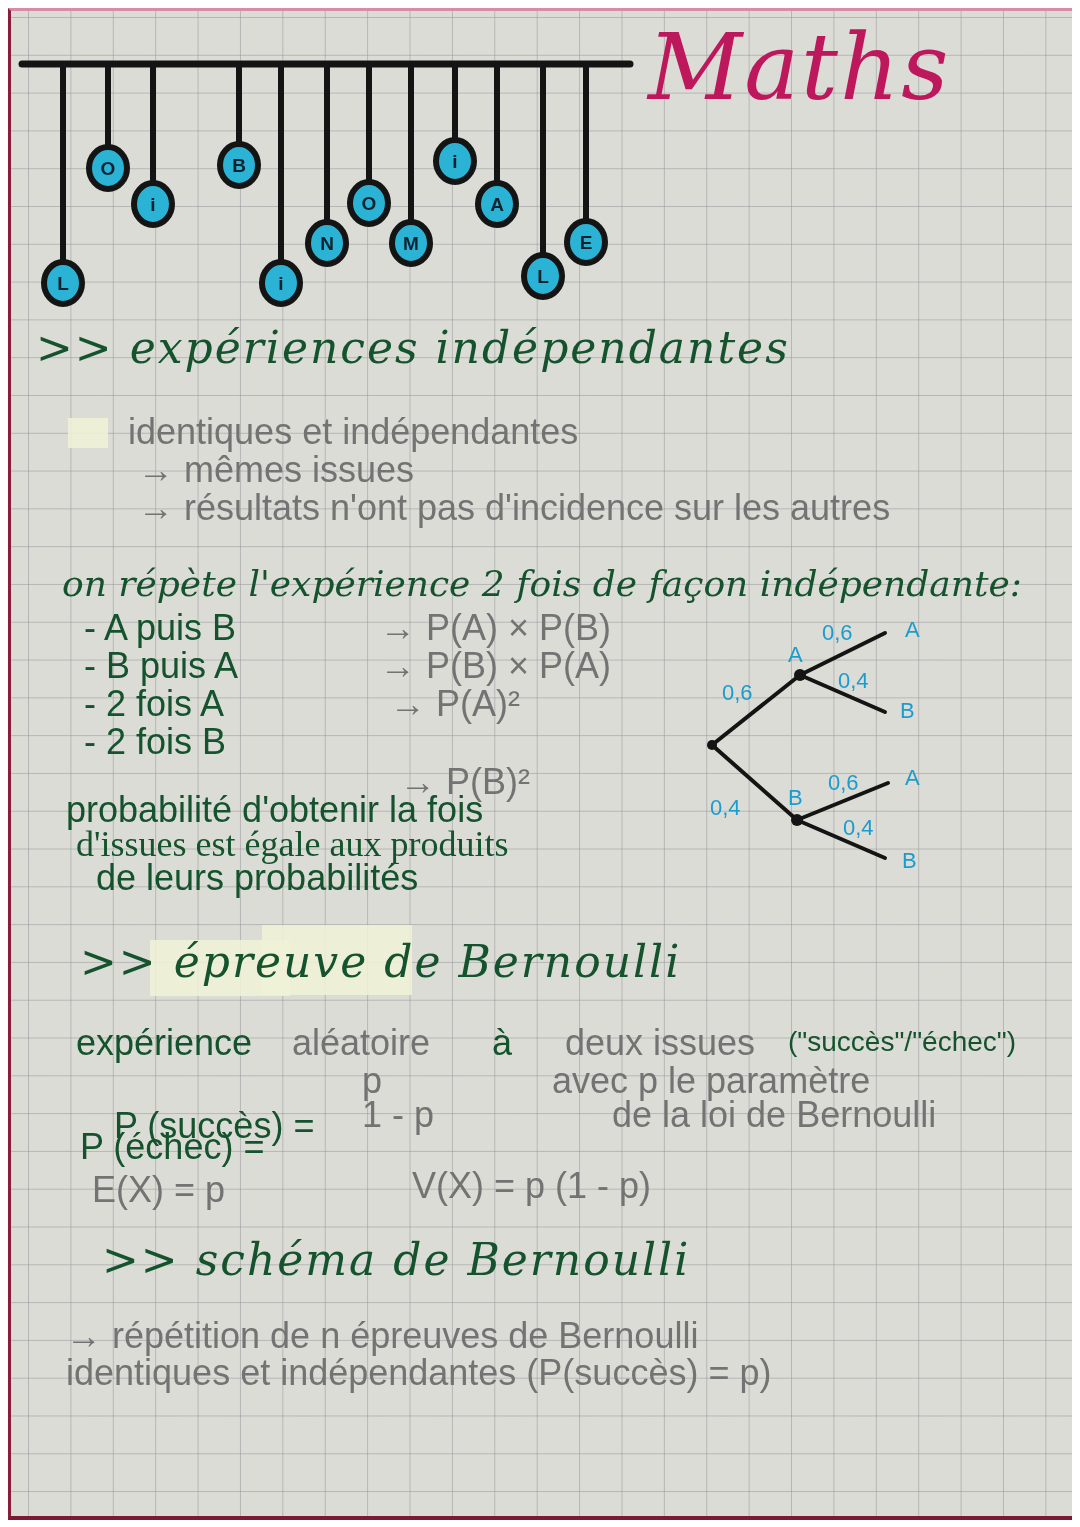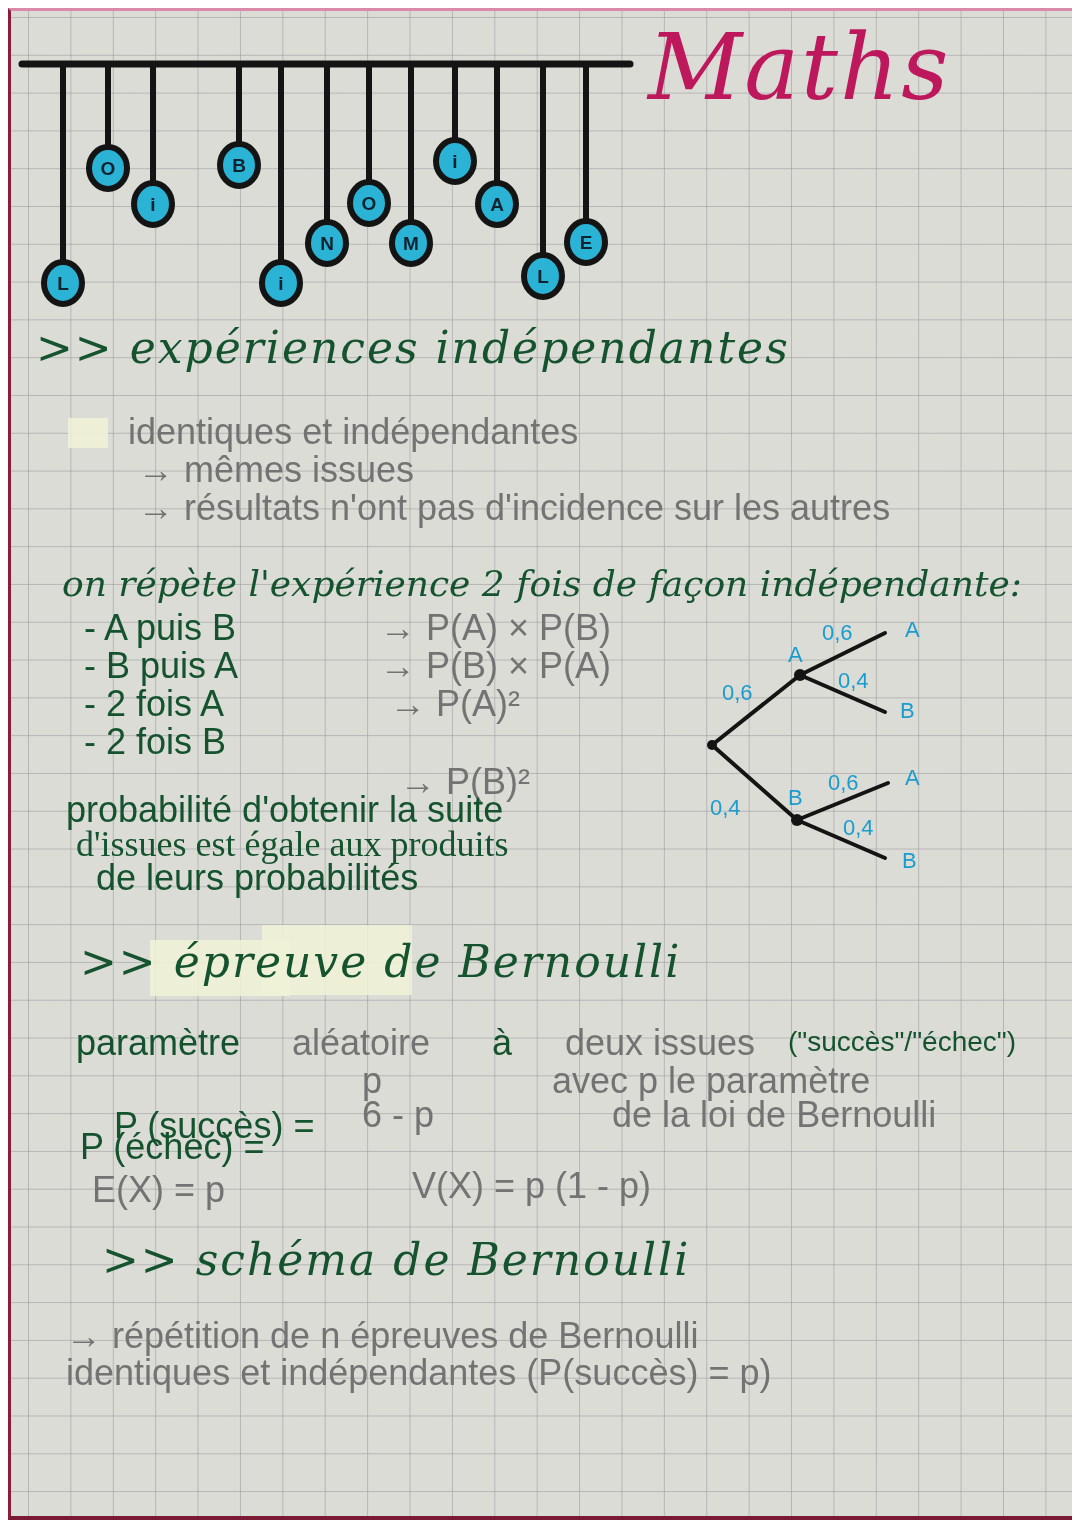--- a/index.html
+++ b/index.html
@@ -143,38 +143,38 @@
   <text class="tree-label" x="822" y="640" id="t-AA-p">0,6</text>
   <text class="tree-label" x="905" y="637" id="t-AA-n">A</text>
   <text class="tree-label" x="838" y="688" id="t-AB-p">0,4</text>
   <text class="tree-label" x="900" y="718" id="t-AB-n">B</text>
   <text class="tree-label" x="828" y="790" id="t-BA-p">0,6</text>
   <text class="tree-label" x="905" y="785" id="t-BA-n">A</text>
   <text class="tree-label" x="843" y="835" id="t-BB-p">0,4</text>
   <text class="tree-label" x="902" y="868" id="t-BB-n">B</text>
 </svg>
 
-<div class="hw ink body-md sans" style="left:66px; top:792px;">probabilité d'obtenir la suite</div>
+<div class="hw ink body-md sans" style="left:66px; top:792px;">probabilité d'obtenir la fois</div>
 <div class="hw ink body-md sans" style="left:76px; top:826px;font-family:Liberation Serif, serif;">d'issues est égale aux produits</div>
 <div class="hw ink body-md sans" style="left:96px; top:860px;">de leurs probabilités</div>
 
 <div class="tape" style="left:150px; top:940px; width:140px; height:56px;"></div>
 <div class="tape" style="left:262px; top:925px; width:150px; height:70px;"></div>
 <div class="hw ink heading" style="left:80px; top:940px;">&gt;&gt; épreuve de Bernoulli</div>
 
-<div class="hw ink body-md sans" style="left:76px; top:1025px;">paramètre</div>
+<div class="hw ink body-md sans" style="left:76px; top:1025px;">expérience</div>
 <div class="hw blue body-md sans" style="left:292px; top:1025px;">aléatoire</div>
 <div class="hw ink body-md sans" style="left:492px; top:1025px;">à</div>
 <div class="hw blue body-md sans" style="left:565px; top:1025px;">deux issues</div>
 <div class="hw ink body-sm sans" style="left:788px; top:1028px;">("succès"/"échec")</div>
 
 <div class="hw ink body-md sans" style="left:80px; top:1108px;margin-left:34px;">P (succès) =</div>
 <div class="hw blue body-md sans" style="left:362px; top:1063px;">p</div>
 <div class="hw ink body-md sans" style="left:80px; top:1097px;margin-top:32px;">P (échec) =</div>
-<div class="hw blue body-md sans" style="left:362px; top:1097px;">6 - p</div>
+<div class="hw blue body-md sans" style="left:362px; top:1097px;">1 - p</div>
 
 <div class="hw blue body-md sans" style="left:552px; top:1063px;">avec p le paramètre</div>
 <div class="hw blue body-md sans" style="left:612px; top:1097px;">de la loi de Bernoulli</div>
 
 <div class="hw blue body-lg sans" style="left:92px; top:1172px;">E(X) = p</div>
 <div class="hw blue body-lg sans" style="left:412px; top:1168px;">V(X) = p (1 - p)</div>
 
 <div class="hw ink heading" style="left:102px; top:1238px;">&gt;&gt; schéma de Bernoulli</div>
 <div class="hw blue body-md sans" style="left:66px; top:1318px;">→ répétition de n épreuves de Bernoulli</div>
 <div class="hw blue body-md sans" style="left:66px; top:1355px;">identiques et indépendantes (P(succès) = p)</div>

